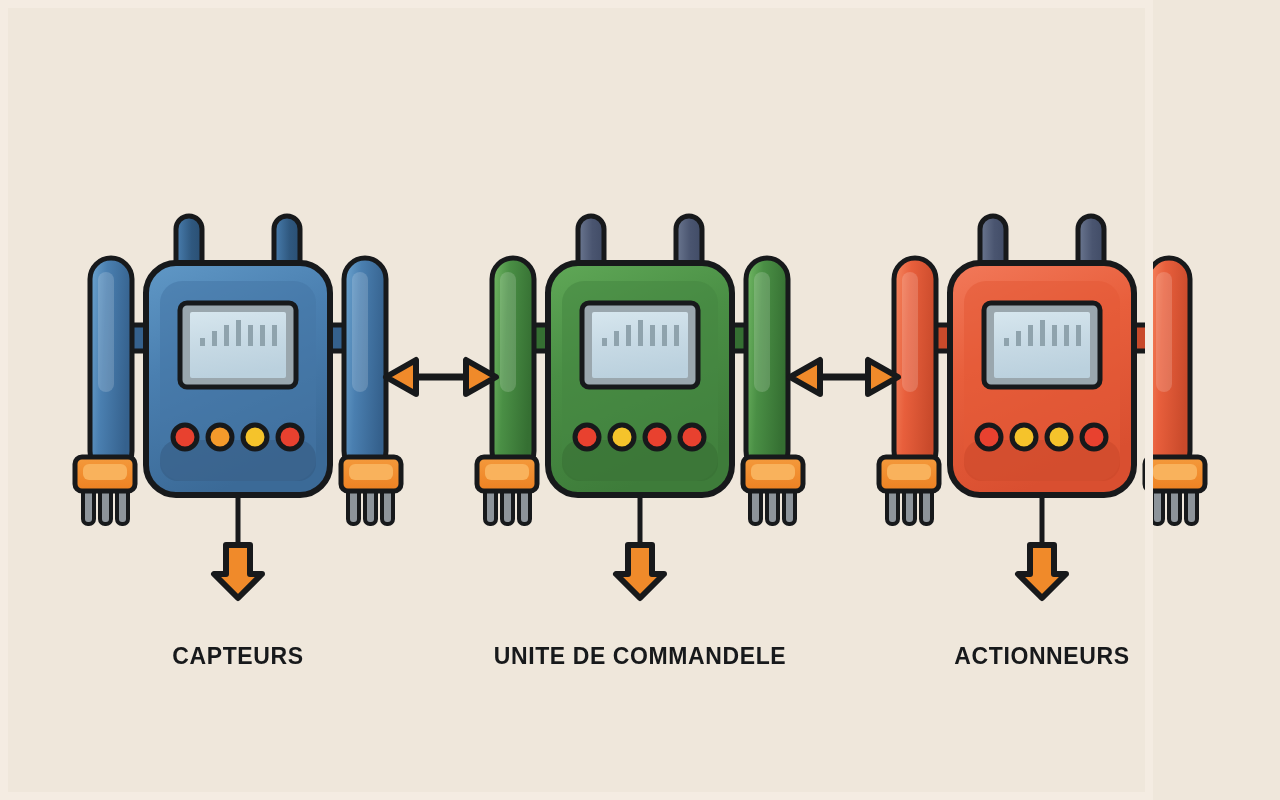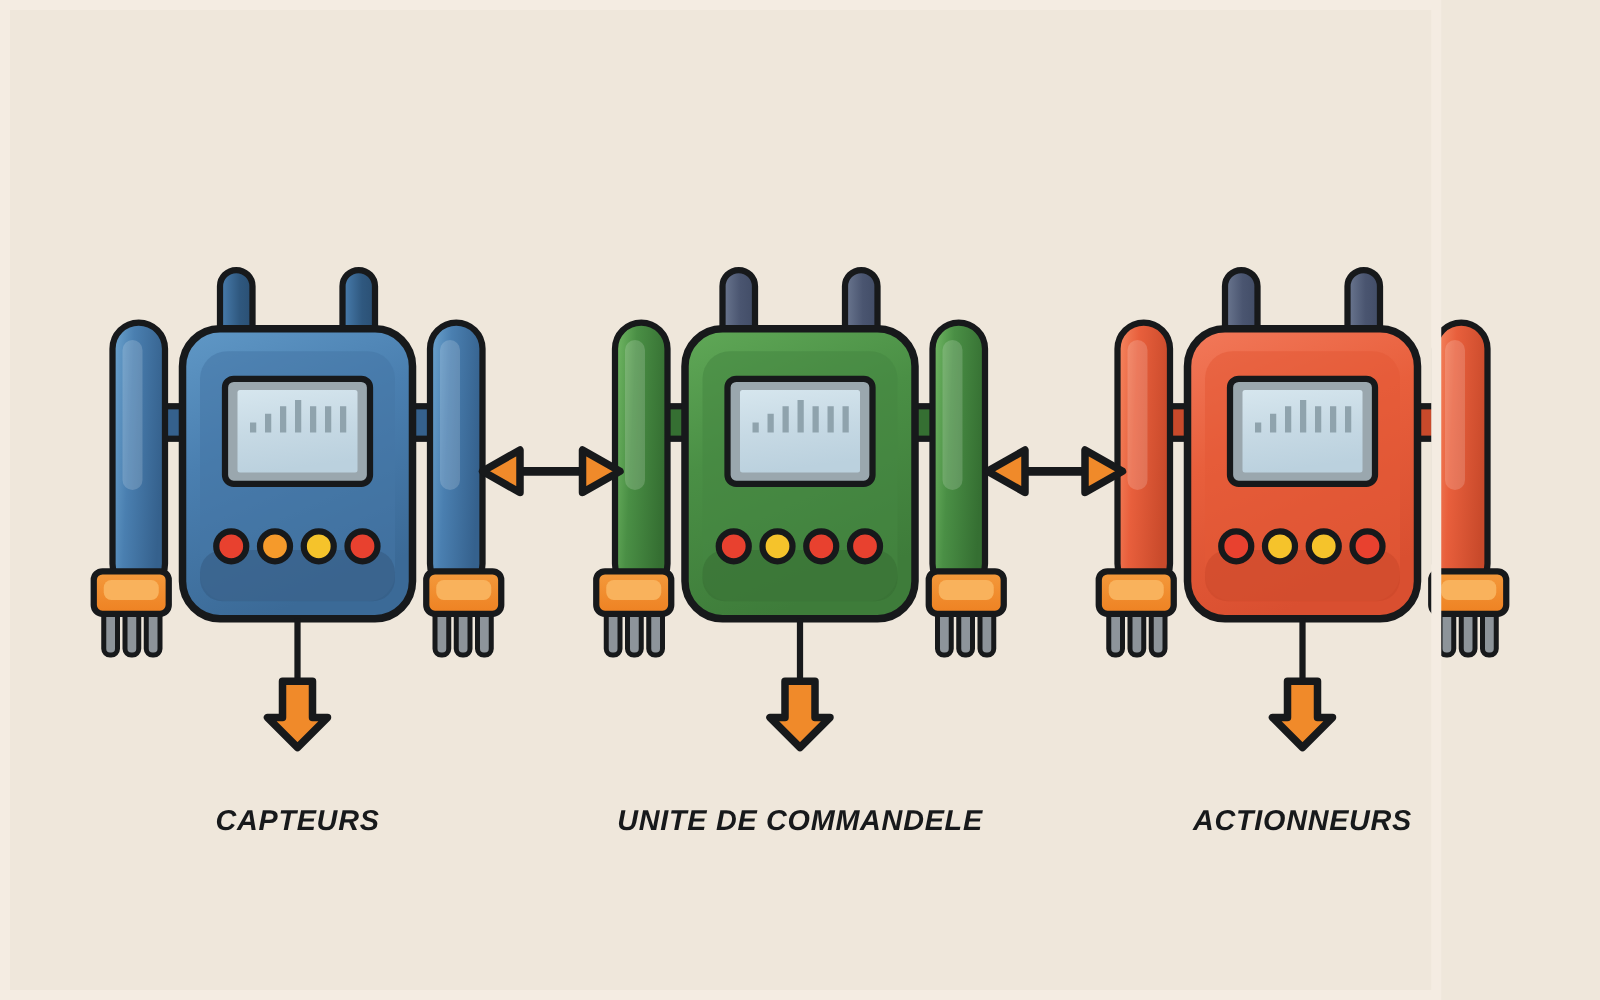--- a/index.html
+++ b/index.html
@@ -11,21 +11,20 @@
     width: 1280px;
     height: 800px;
     font-family: "Liberation Sans", sans-serif;
     overflow: hidden;
   }
   #stage {
     position: relative;
     width: 1153px;
     height: 800px;
     background: #efe7db;
-    font-style: italic;
   }
   #stage::after {
     content: "";
     position: absolute;
     inset: 0;
     border: 8px solid #f4ece2;
     pointer-events: none;
   }
   svg.diagram {
     position: absolute;

